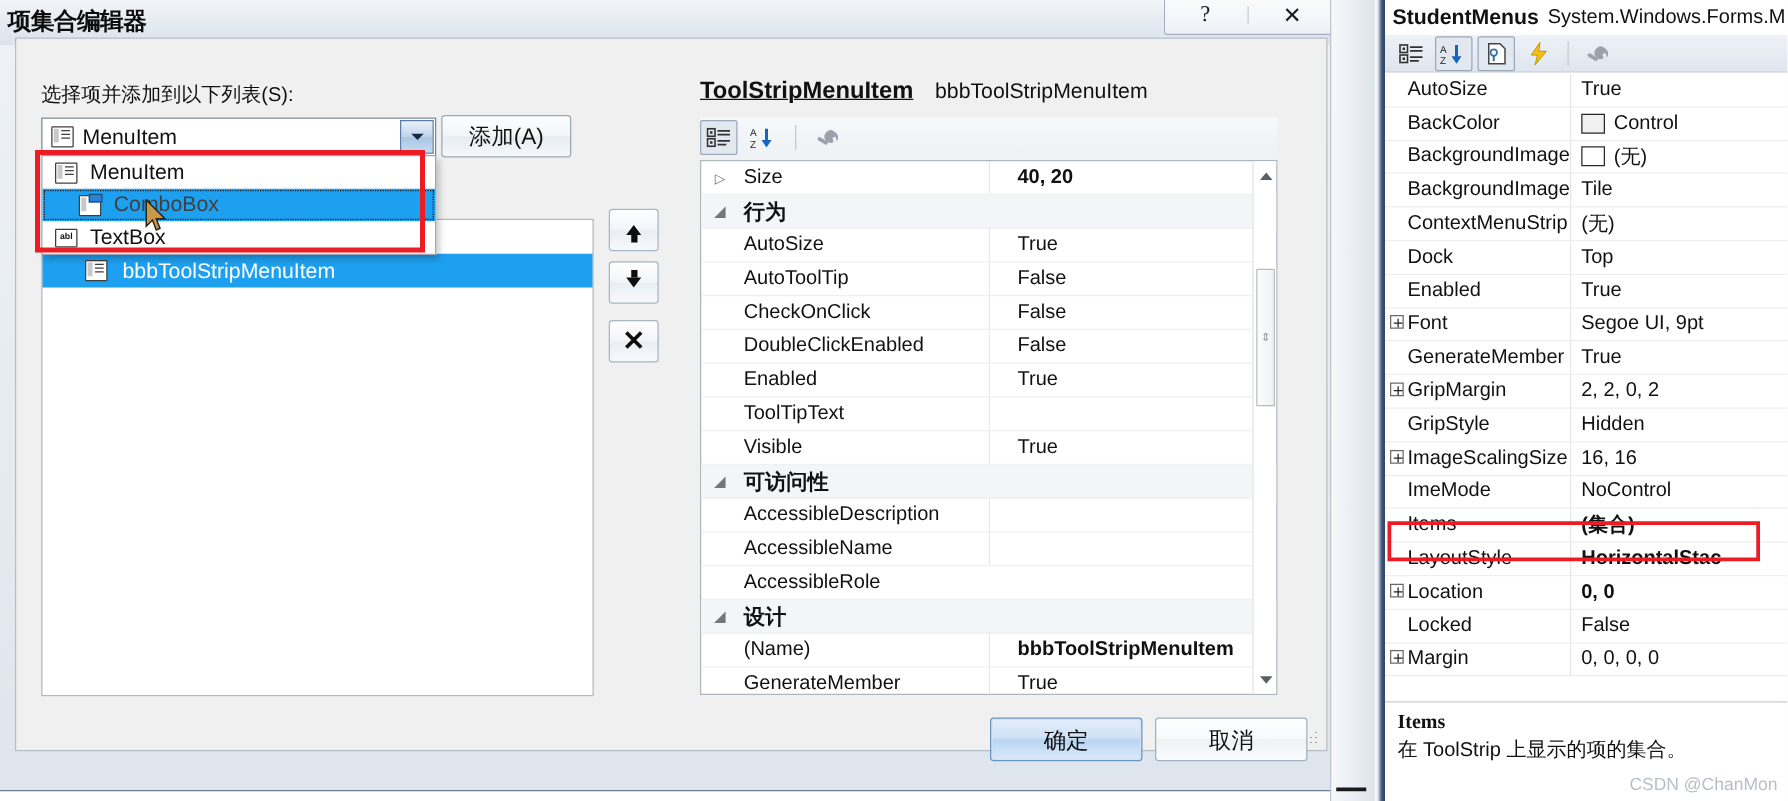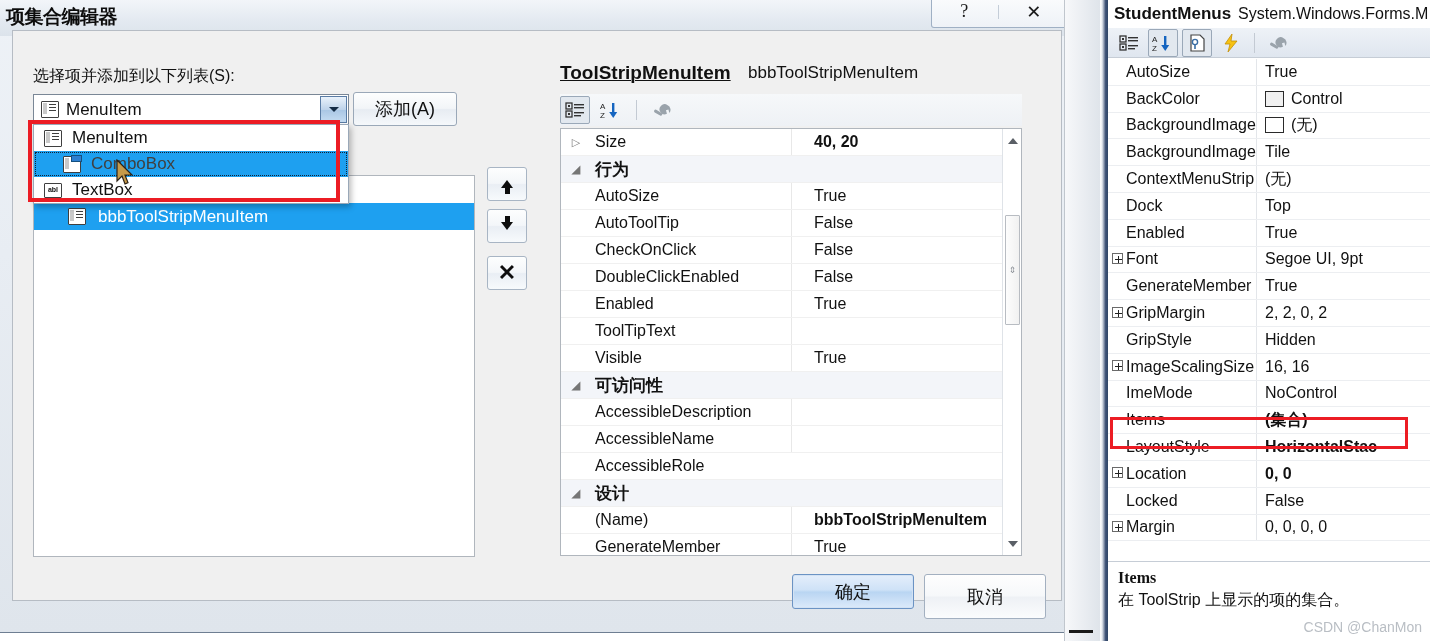--- a/index.html
+++ b/index.html
@@ -212,21 +212,21 @@
 
   
   .okbtn {
     position:absolute; left:792px; top:574px; width:122px; height:35px;
     background: linear-gradient(to bottom,#e4eefb 0%, #cfe2f7 45%, #b9d5f2 52%, #dceafa 100%);
     border:1px solid #6b93c4; border-radius:3px;
     display:flex;align-items:center;justify-content:center;font-size:18px;color:#111;
     box-shadow: 0 0 0 1px #d3e2f3 inset;
   }
   .cancelbtn {
-    position:absolute; left:924px; top:574px; width:122px; height:45px;
+    position:absolute; left:924px; top:574px; width:122px; height:35px;
     background: linear-gradient(to bottom,#fefefe 0%, #f6f8fa 48%, #eef1f5 52%, #fbfcfd 100%);
     border:1px solid #a3b0c0; border-radius:3px;
     display:flex;align-items:center;justify-content:center;font-size:18px;color:#111;
   }
 
   
   .rightpane {
     position:absolute; left:1108px; top:0; width:322px; height:641px;
     background:#ffffff;
   }

